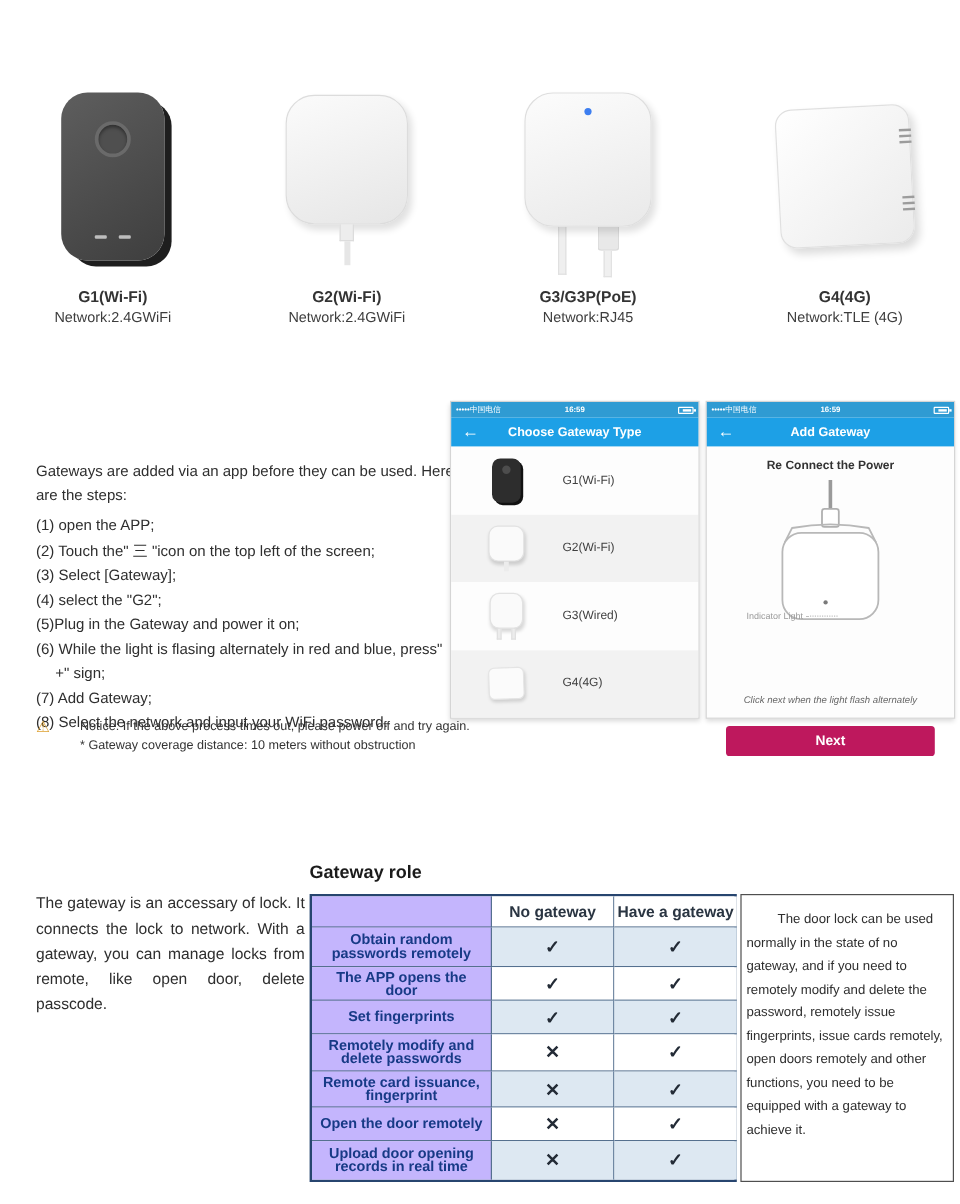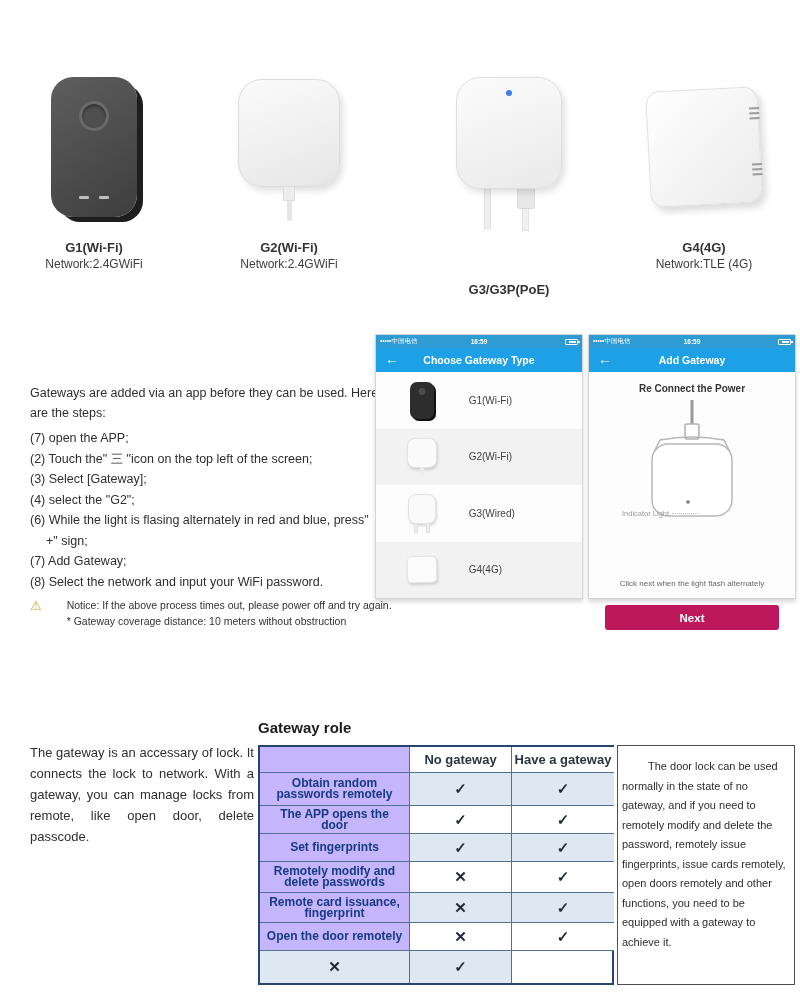--- a/index.html
+++ b/index.html
@@ -1,21 +1,21 @@
 <!DOCTYPE html>
 <html><head>
 <meta charset="utf-8">
 <style>
   * { margin:0; padding:0; box-sizing:border-box; }
   body { font-family:"Liberation Sans", sans-serif; background:#fff; }
   .page { position:relative; width:800px; height:1003px; background:#ffffff; overflow:hidden; }
 
   
   .product { position:absolute; top:58px; width:172px; display:flex; flex-direction:column; align-items:center; }
-  .p1{left:8px;} .p2{left:203px;} .p3{left:423px;gap:42px;} .p4{left:618px;}
+  .p1{left:8px;} .p2{left:203px;} .p3{left:404px;} .p4{left:618px;}
   .device-zone { height:178px; display:flex; align-items:center; justify-content:center; }
   .p-name { margin-top:4px; font-size:13px; font-weight:bold; color:#333; }
   .p-net  { margin-top:2px; font-size:12px; color:#3d3d3d; }
 
   .g1-dev { position:relative; width:86px; height:140px; border-radius:22px;
             background:linear-gradient(145deg,#5e5e5e,#3e3e3e);
             box-shadow:7px 6px 0 -1px #1e1e1e; }
   .g1-btn { position:absolute; top:24px; left:50%; transform:translateX(-50%);
             width:30px; height:30px; border-radius:50%; background:#4f4f4f;
             border:3px solid #6a6a6a; box-shadow:inset 0 2px 3px rgba(0,0,0,.4); }
@@ -94,21 +94,21 @@
   .t-g3-prongs span { width:4px; height:9px; background:#ececec; border:1px solid #e0e0e0; border-top:none; }
   .t-g4 { width:30px; height:27px; border-radius:5px; background:#fbfbfb; border:1px solid #e4e4e4;
           transform:rotate(-2deg); box-shadow:1px 2px 3px rgba(0,0,0,.15); }
 
   .ph2-body { position:relative; height:227px; }
   .ph2-subtitle { text-align:center; margin-top:11px; font-size:10px; font-weight:600; color:#333; }
   .ph2-drawing { display:block; margin:6px auto 0; }
   .indicator-row { position:absolute; left:7px; top:126px; display:flex; align-items:center;margin-left:26px; }
   .indicator-label { font-size:7.5px; color:#9b9b9b; }
   .indicator-leader { width:26px; border-top:1px dotted #c0c0c0; margin-left:3px; }
-  .ph2-hint { position:absolute; top:196px; width:100%; text-align:center; font-size:8px; color:#666; }
+  .ph2-hint { position:absolute; top:196px; width:100%; text-align:center; font-size:8px; color:#666;font-style:italic; }
   .next-btn { position:absolute; left:16px; right:16px; top:222px; height:25px; background:#be185d;
               border-radius:3px; color:#fff; font-size:11.5px; font-weight:bold;
               display:flex; align-items:center; justify-content:center; }
 
   
   .bottom-intro { position:absolute; left:30px; top:742px; width:224px; font-size:13px;
                   line-height:21px; color:#2e2e2e; text-align:justify; }
   .table-title { position:absolute; left:258px; top:719px; font-size:15px; font-weight:bold; color:#1b1b1b; }
   .role-table { position:absolute; left:258px; top:745px; width:356px;
                 display:grid; grid-template-columns:150px 102px 102px;
@@ -192,24 +192,25 @@
           </div>
       </div>
     </div>
     <div class="p-name">G4(4G)</div>
     <div class="p-net">Network:TLE (4G)</div>
   </div>
 
   <div class="instructions">
     <div class="intro">Gateways are added via an app before they can be used. Here are the steps:</div>
     <div class="steps">
-      <div class="step">(7) open the APP;</div>
+      <div class="step">(1) open the APP;</div>
       <div class="step">(2) Touch the" 三 "icon on the top left of the screen;</div>
       <div class="step">(3) Select [Gateway];</div>
       <div class="step">(4) select the "G2";</div>
+      <div class="step">(5)Plug in the Gateway and power it on;</div>
       <div class="step">(6) While the light is flasing alternately in red and blue, press" +" sign;</div>
       <div class="step">(7) Add Gateway;</div>
       <div class="step">(8) Select the network and input your WiFi password.</div>
     </div>
   </div>
 
   <div class="notice">
     <div class="warn-icon">⚠</div>
     <div class="notice-text">
       <div>Notice: If the above process times out, please power off and try again.</div>
@@ -323,19 +324,20 @@
     <div class="cell val-cell">✓</div>
 
     <div class="cell label-cell">Remote card issuance, fingerprint</div>
     <div class="cell val-cell lt">✕</div>
     <div class="cell val-cell lt">✓</div>
 
     <div class="cell label-cell">Open the door remotely</div>
     <div class="cell val-cell">✕</div>
     <div class="cell val-cell">✓</div>
 
+    <div class="cell label-cell last-row">Upload door opening records in real time</div>
     <div class="cell val-cell lt last-row">✕</div>
     <div class="cell val-cell lt last-row">✓</div>
   </div>
 
   <div class="side-note">The door lock can be used normally in the state of no gateway, and if you need to remotely modify and delete the password, remotely issue fingerprints, issue cards remotely, open doors remotely and other functions, you need to be equipped with a gateway to achieve it.</div>
 
 </div>
 
 </body></html>

